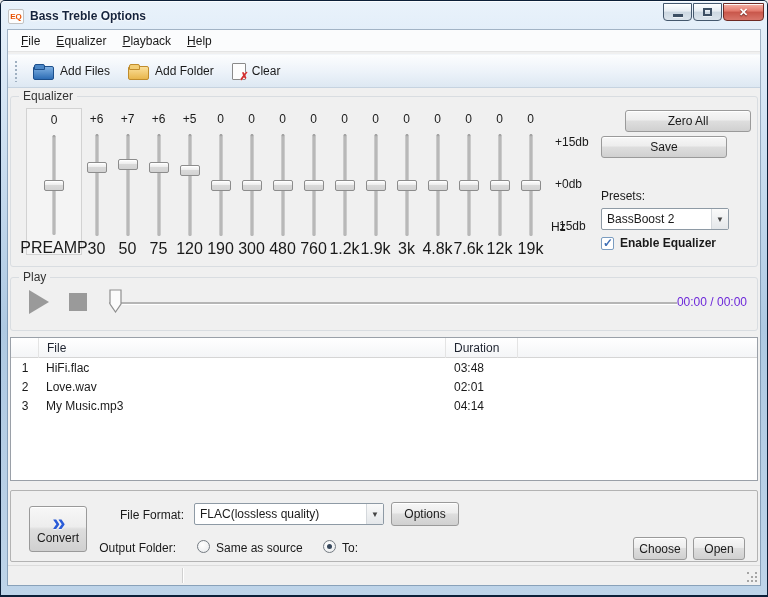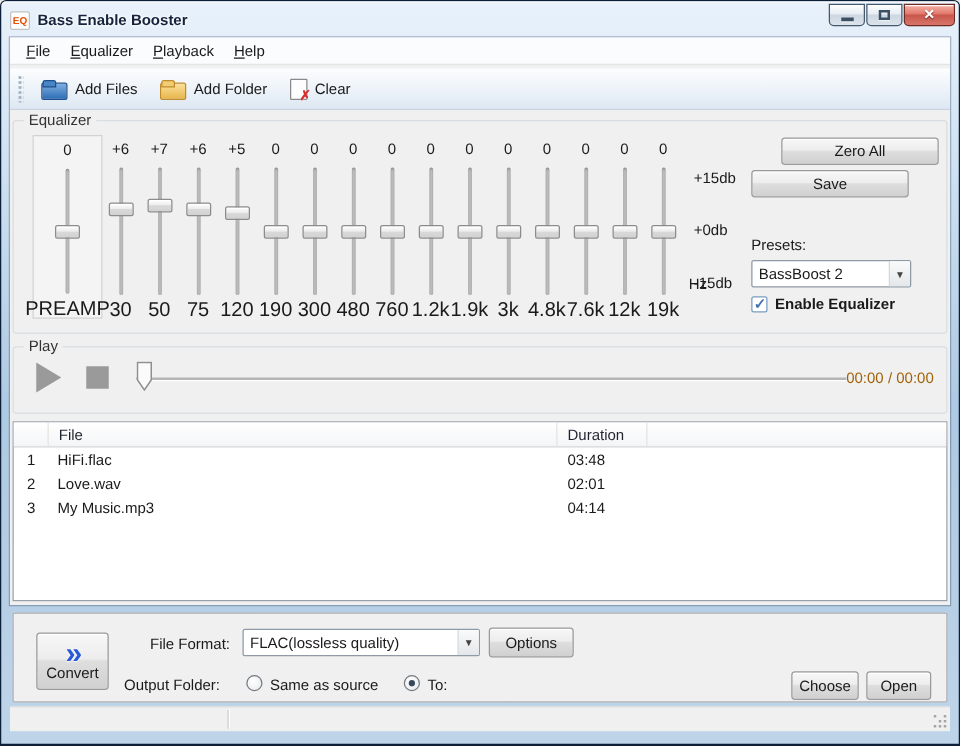--- a/index.html
+++ b/index.html
@@ -32,21 +32,21 @@
   .win-btn.close {
     width:41px;
     background:linear-gradient(180deg,#f5b1a6 0%,#e2786b 45%,#c8564a 50%,#d8756a 100%);
     border-color:#6e2a24;
   }
   .glyph-min { width:10px; height:3px; background:#3d4f63; margin-top:7px; box-shadow:0 1px 0 rgba(255,255,255,.6); }
   .glyph-max { width:9px; height:8px; border:2px solid #3d4f63; box-shadow:0 1px 0 rgba(255,255,255,.5); }
   .glyph-close { color:#fff; font-size:11px; font-weight:bold; text-shadow:0 1px 1px rgba(60,0,0,.7); line-height:1; }
   
   .client {
-    position:absolute; left:8px; top:30px; width:752px; height:454px;
+    position:absolute; left:8px; top:30px; width:752px; height:555px;
     background:#f0f0f0; box-shadow:0 0 0 1px rgba(40,70,100,.35);
   }
   
   .menubar { position:absolute; left:0; top:0; right:0; height:22px; background:#fbfcfd; border-bottom:1px solid #e4e4e4; display:flex; align-items:center; padding-left:5px; }
   .menu-item { display:inline-block; padding:3px 8px; color:#1a1a1a; }
   .menu-item::first-letter { text-decoration:underline; }
   
   .toolbar {
     position:absolute; left:0; top:24px; right:0; height:34px;
     background:linear-gradient(180deg,#fcfdfe 0%,#ecf2f9 55%,#dde8f2 100%);
@@ -99,21 +99,21 @@
   .enable-row { position:absolute; left:590px; top:139px; display:flex; align-items:center; gap:6px; }
   .checkbox { width:13px; height:13px; background:#fff; border:1px solid #7a9cc0; border-radius:2px; position:relative; }
   .checkbox.checked::after { content:"✓"; position:absolute; left:1px; top:-2px; color:#3f6fb5; font-size:12px; font-weight:bold; }
   .enable-label { font-weight:bold; }
   
   .play-group { left:2px; top:247px; width:748px; height:54px; }
   .play-btn { position:absolute; left:18px; top:12px; width:0; height:0; border-left:20px solid #9a9a9a; border-top:12px solid transparent; border-bottom:12px solid transparent; }
   .stop-btn { position:absolute; left:58px; top:15px; width:18px; height:18px; background:#9a9a9a; }
   .seek-track { position:absolute; left:98px; top:24px; width:568px; height:2px; background:#b5b5b5; box-shadow:0 1px 0 #fff; }
   .seek-thumb { position:absolute; left:98px; top:11px; }
-  .play-time { position:absolute; right:10px; top:17px; color:#a16207; }
+  .play-time { position:absolute; right:10px; top:17px; color:#6d28d9; }
   
   .file-list { position:absolute; left:2px; top:307px; width:748px; height:144px; background:#fff; border:1px solid #9aa0a8; }
   .fl-header { position:absolute; left:0; top:0; right:0; height:20px; background:linear-gradient(180deg,#ffffff,#f4f5f7); border-bottom:1px solid #d5d5d5; }
   .fl-h-cell { position:absolute; top:0; height:20px; display:flex; align-items:center; padding-left:8px; border-right:1px solid #e4e4e4; color:#1f2430; }
   .fl-col-num { left:0; width:28px; }
   .fl-col-file { left:28px; width:407px; }
   .fl-col-dur { left:435px; width:72px; }
   .fl-body { position:absolute; left:0; top:20px; right:0; bottom:0; }
   .fl-row { position:relative; height:19px; display:flex; align-items:center; }
   .fl-num { position:absolute; left:0; width:28px; text-align:center; }
@@ -145,21 +145,21 @@
 </head>
 <body>
 
 <div id="stage">
   <div class="frame"></div>
 
   <div class="titlebar">
     <div class="app-icon">
       <span>EQ</span>
     </div>
-    <div class="title-text">Bass Enable Booster</div>
+    <div class="title-text">Bass Treble Options</div>
   </div>
   <div class="win-buttons">
     <div class="win-btn">
         <div class="glyph-min"></div>
       </div>
     <div class="win-btn">
         <div class="glyph-max"></div>
       </div>
     <div class="win-btn close">
         <div class="glyph-close">✕</div>

